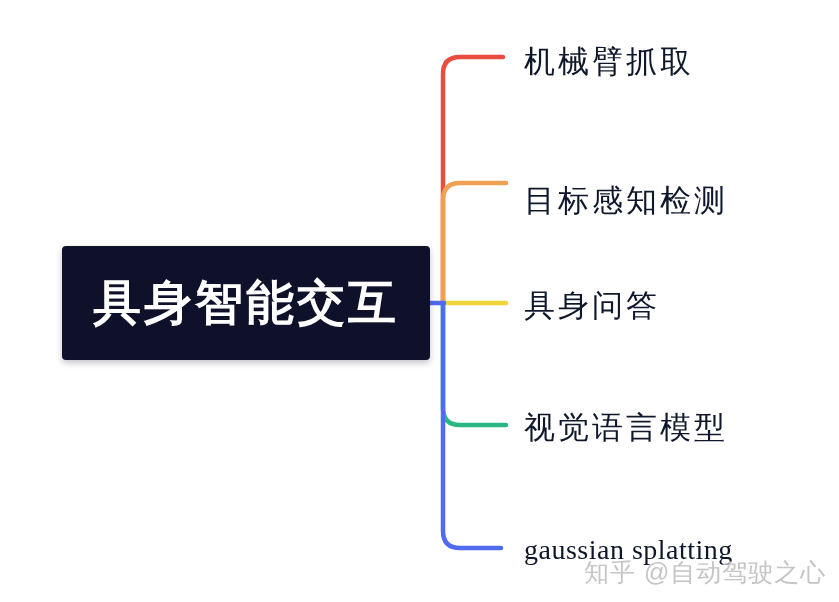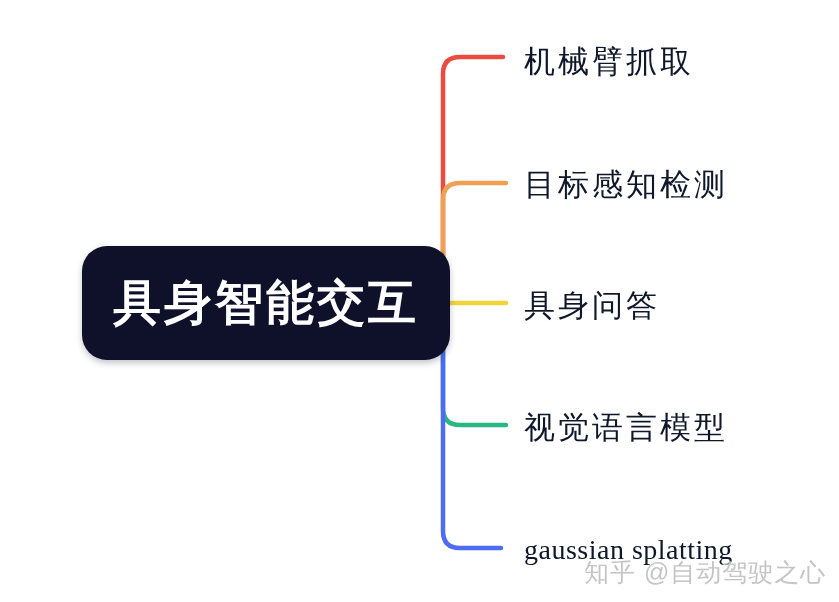--- a/index.html
+++ b/index.html
@@ -20,27 +20,26 @@
     top: 0;
     width: 839px;
     height: 602px;
   }
   .root-node {
     position: absolute;
     left: 62px;
     top: 246px;
     width: 368px;
     height: 114px;
-    border-radius: 25px;
+    border-radius: 4px;
     display: flex;
     align-items: center;
     justify-content: center;
     box-shadow: 0 3px 6px rgba(20, 22, 48, 0.25);
     cursor: pointer;
-    margin-left: 20px;
   }
   .root-node .root-label {
     font-size: 48px;
     font-weight: bold;
     letter-spacing: 3px;
     white-space: nowrap;
     line-height: 1;
   }
   .branch-label {
     position: absolute;
@@ -82,21 +81,21 @@
     <path d="M443,303 L443,531 Q443,548 460,548 L501,548" stroke="#4E6BF2"></path>
     <path d="M428,303 L444,303" stroke="#4E6BF2"></path>
   </svg>
 
   <div class="root-node" style="background-color: rgb(14, 17, 41);">
     <span class="root-label" style="color: rgb(255, 255, 255);">具身智能交互</span>
   </div>
 
   <div class="branch-label" style="top:62px">机械臂抓取</div>
 
-  <div class="branch-label" style="top:185px">目标感知检测</div>
+  <div class="branch-label" style="top:201px">目标感知检测</div>
 
   <div class="branch-label" style="top:428px">视觉语言模型</div>
 
   <div class="branch-label" style="top:306px">具身问答</div>
 
   <div class="branch-label serif" style="top:550px">gaussian splatting</div>
 
   <div class="watermark" style="color: rgb(197, 197, 197);">知乎 @自动驾驶之心</div>
 
 </div>

